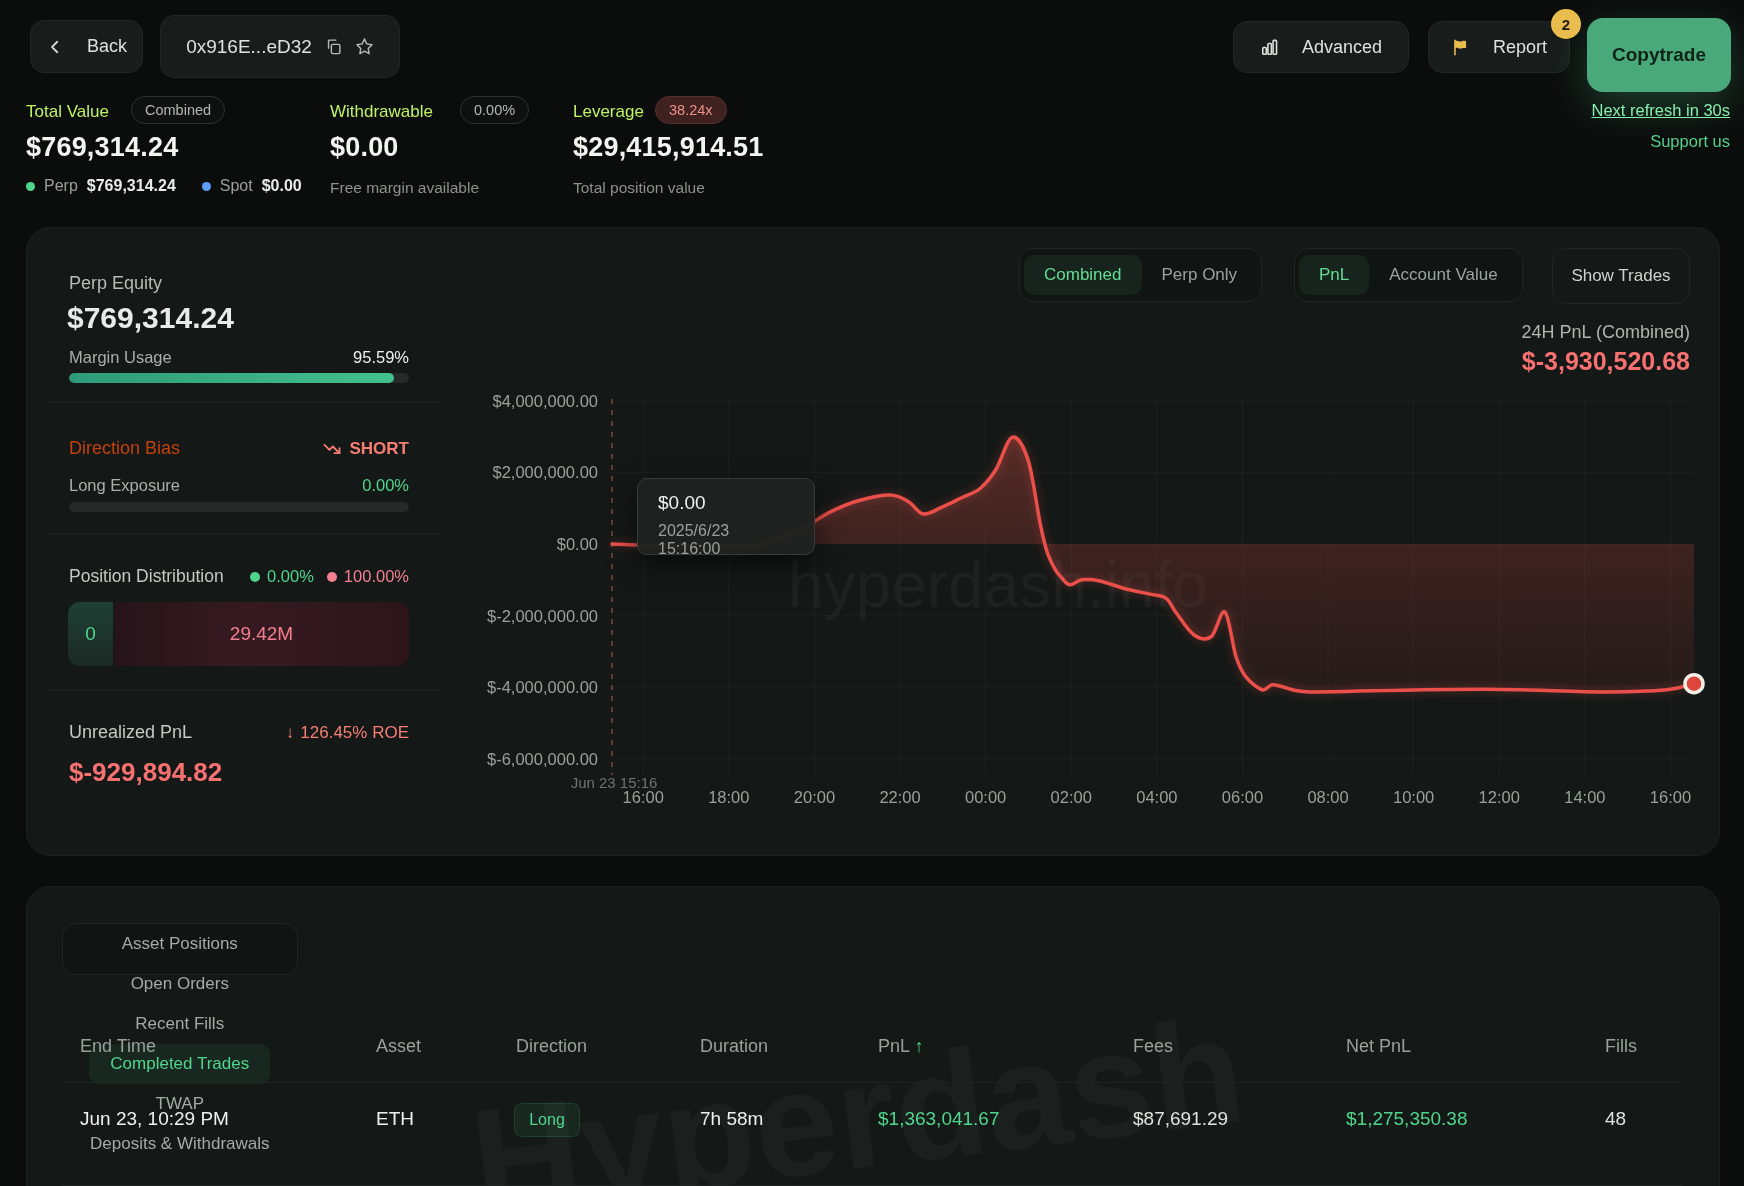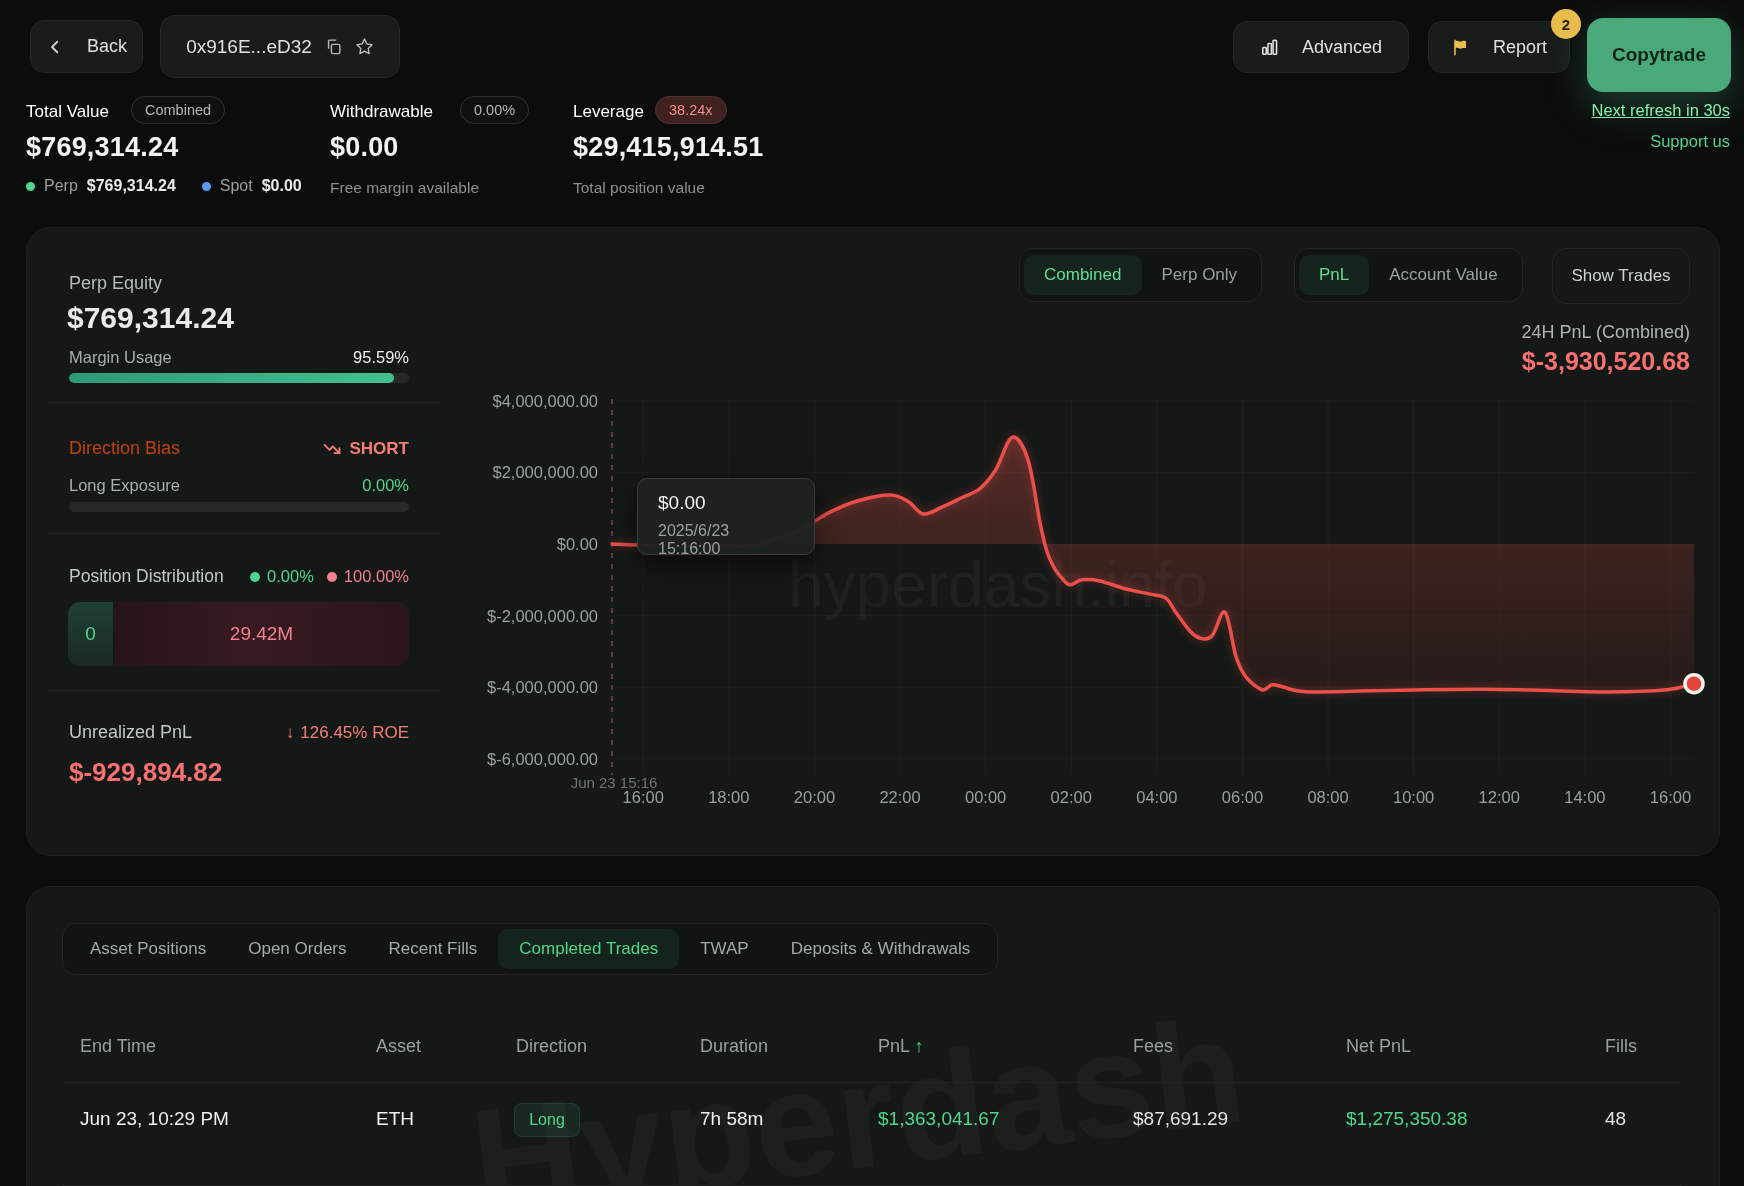--- a/index.html
+++ b/index.html
@@ -15,21 +15,21 @@
   #advanced{left:1233px;top:21px;width:176px;height:52px;}
   #report{left:1428px;top:21px;width:142px;height:52px;}
   #copytrade{left:1587px;top:18px;width:144px;height:74px;background:#4aa97b;border:none;
        color:#0d2318;font-weight:700;font-size:19px;border-radius:16px;
        box-shadow:0 14px 42px rgba(74,169,123,.30);}
   #report-badge{position:absolute;left:1551px;top:9px;width:30px;height:30px;border-radius:50%;
        background:#e8bd4e;color:#23200f;font-size:15px;font-weight:700;display:flex;
        align-items:center;justify-content:center;z-index:3;}
   .icon{display:inline-flex;align-items:center;justify-content:center;}
   
-  .stat-label{position:absolute;font-size:17px;color:#ffffff;text-align:right;}
+  .stat-label{position:absolute;font-size:17px;color:#bef264;text-align:right;}
   .pill{position:absolute;font-size:14.5px;color:#b2b9b4;border:1px solid #2d3230;
         border-radius:999px;padding:5px 13px;background:rgba(255,255,255,0.02);}
   .pill.red{background:#3f2120;border-color:#55302e;color:#ef8f88;}
   .stat-value{position:absolute;font-size:27px;font-weight:600;color:#f2f4f2;letter-spacing:.2px;}
   .stat-sub{position:absolute;font-size:15.5px;color:#8b928e;}
   .legend-row{position:absolute;display:flex;align-items:center;gap:9px;font-size:16px;}
   .dot{width:9px;height:9px;border-radius:50%;display:inline-block;}
   #refresh{position:absolute;right:14px;top:101px;font-size:16.5px;color:#86efac;text-decoration:underline;}
   #support{position:absolute;right:14px;top:132px;font-size:16.5px;color:#53d08a;cursor:pointer;}
   
@@ -69,21 +69,21 @@
        background:rgba(30,34,32,.97);border:1px solid #373d3a;border-radius:10px;
        box-shadow:0 10px 28px rgba(0,0,0,.55);padding:13px 20px;z-index:2;}
   #tooltip .tv{font-size:19px;color:#eef1ef;}
   #tooltip .tt{font-size:16px;color:#9aa19d;margin-top:8px;}
   .watermark{position:absolute;color:rgba(196,203,199,0.055);pointer-events:none;white-space:nowrap;}
   #wm-chart{left:788px;top:548px;font-size:64px;}
   #wm-table{left:470px;top:1030px;font-size:150px;font-weight:600;transform:rotate(-7deg);
        color:rgba(196,203,199,0.045);}
   
   #tabs{position:absolute;left:62px;top:923px;height:52px;display:flex;align-items:center;
-       background:#101413;border:1px solid #212624;border-radius:14px;padding:0 6px;box-sizing:border-box;}
+       background:#101413;border:1px solid #212624;border-radius:14px;padding:0 6px;box-sizing:border-box;flex-direction:column;}
   #tabs .tab{background:transparent;border:none;color:#a3aba6;font-size:17px;padding:10px 21px;
        border-radius:10px;cursor:pointer;font-family:inherit;white-space:nowrap;}
   #tabs .tab.active{background:rgba(79,214,140,0.08);color:#4fd68c;}
   
   .th{position:absolute;top:1036px;font-size:18px;color:#99a19c;}
   .td{position:absolute;top:1108px;font-size:19px;color:#eef0ee;}
   .td.green{color:#4fd68c;}
   .td.neutral{color:#dfe3e0;}
   #row-divider{position:absolute;left:62px;top:1082px;width:1620px;height:1px;background:#1f2422;}
   #row-divider2{position:absolute;left:62px;top:1185px;width:1620px;height:1px;background:#1f2422;}

